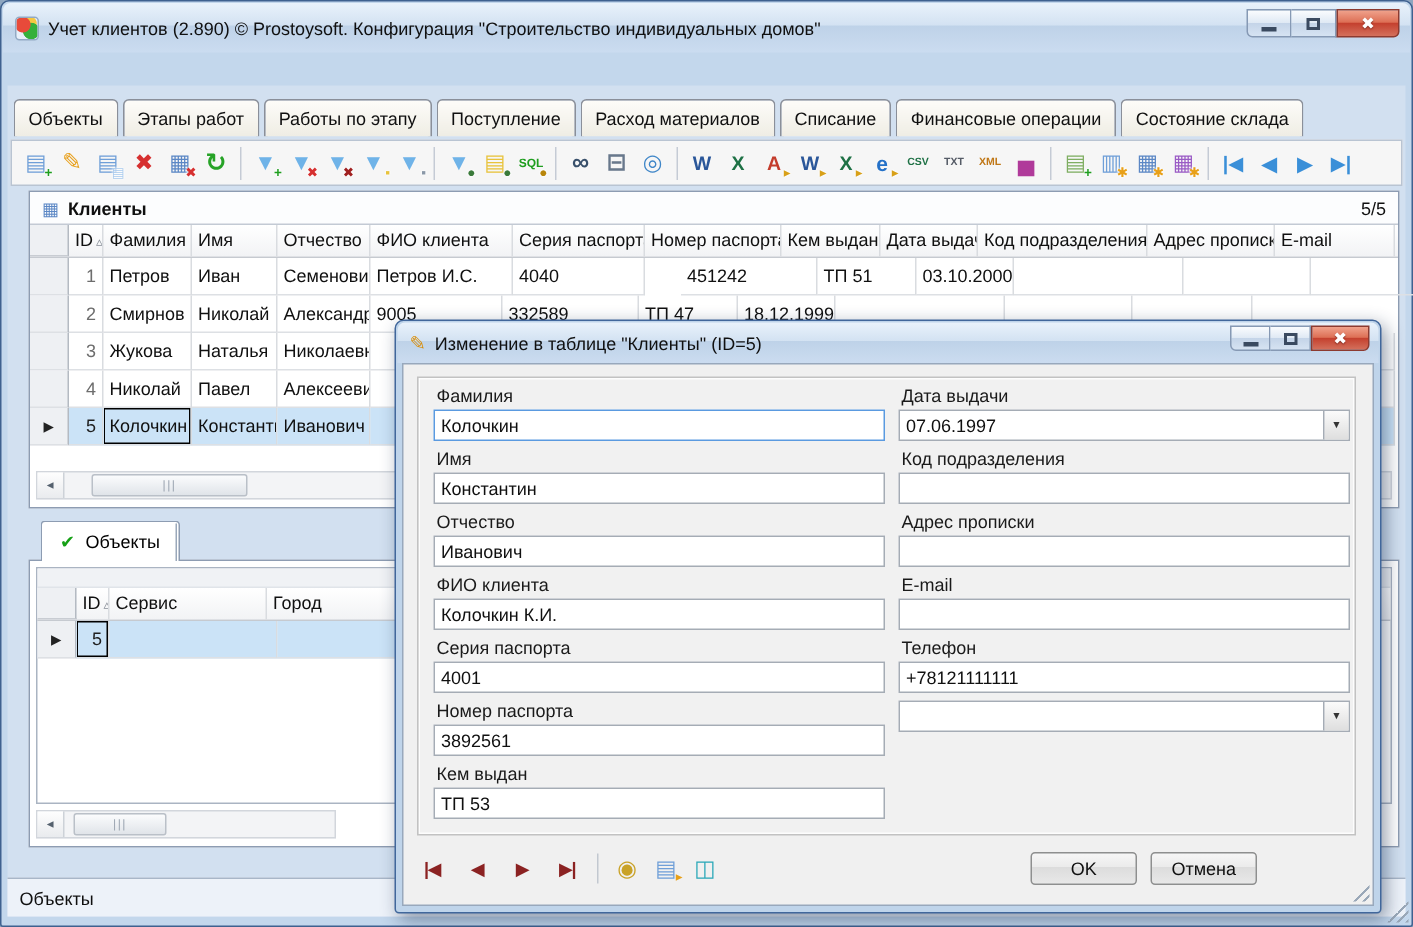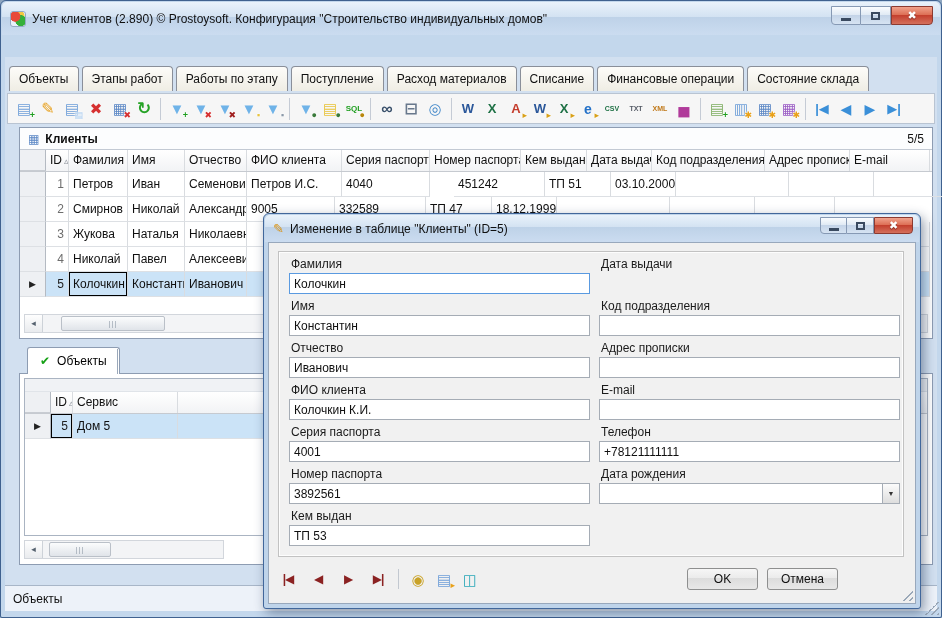--- a/index.html
+++ b/index.html
@@ -408,26 +408,26 @@
     </div>
     <div class="sub-tab-edge"></div>
     <div class="panel panel-bottom">
       <div class="grid-wrap">
         <div class="topstrip"></div>
         <div class="grid" id="objects-grid">
             <div class="grow hdr">
               <div class="gcell marker" style="width: 26px;"></div>
               <div class="gcell r" style="width: 22px;"><span>ID</span><span class="sort">▵</span></div>
               <div class="gcell" style="width: 105px;"><span>Сервис</span></div>
+              <div class="gcell" style="width: 112px;"><span>Город</span></div>
               <div class="gcell" style="width: 400px;"><span></span></div>
             </div>
             <div class="grow sel">
               <div class="gcell marker" style="width: 26px;">▶</div>
               <div class="gcell r idcol focus" style="width: 22px;">5</div>
-              <div class="gcell" style="width: 105px;">Дом 5</div>
               <div class="gcell" style="width: 112px;"></div>
               <div class="gcell" style="width: 400px;"></div>
             </div>
           </div>
       </div>
       <div class="hscroll" id="objects-hscroll" style="width:200px;">
           <span class="hs-btn">◂</span>
           <span class="hs-thumb" style="left: 24px; width: 62px;">|||</span>
         </div>
     </div>
@@ -480,39 +480,39 @@
               <div class="finput"><input value="3892561" style=""></div>
             </div>
             <div class="frow">
               <div class="flabel">Кем выдан</div>
               <div class="finput"><input value="ТП 53" style=""></div>
             </div>
           </div>
         <div class="fcol fcol-right" id="fields-right">
             <div class="frow">
               <div class="flabel">Дата выдачи</div>
+              <div class="finput combo"><input value="07.06.1997" style=""><span class="cbtn">▼</span></div>
             </div>
             <div class="frow">
               <div class="flabel">Код подразделения</div>
               <div class="finput"><input style=""></div>
             </div>
             <div class="frow">
               <div class="flabel">Адрес прописки</div>
               <div class="finput"><input style=""></div>
             </div>
             <div class="frow">
               <div class="flabel">E-mail</div>
               <div class="finput"><input style=""></div>
             </div>
             <div class="frow">
               <div class="flabel">Телефон</div>
               <div class="finput"><input value="+78121111111" style=""></div>
             </div>
             <div class="frow">
-              <div class="flabel">Дата рождения</div>
               <div class="finput combo"><input style=""><span class="cbtn">▼</span></div>
             </div>
           </div>
       </div>
       <div class="dlg-footer">
         <span id="dlg-nav" style="display:flex;">
             <span class="rnav">|◀</span>
             <span class="rnav">◀</span>
             <span class="rnav">▶</span>
             <span class="rnav">▶|</span>

